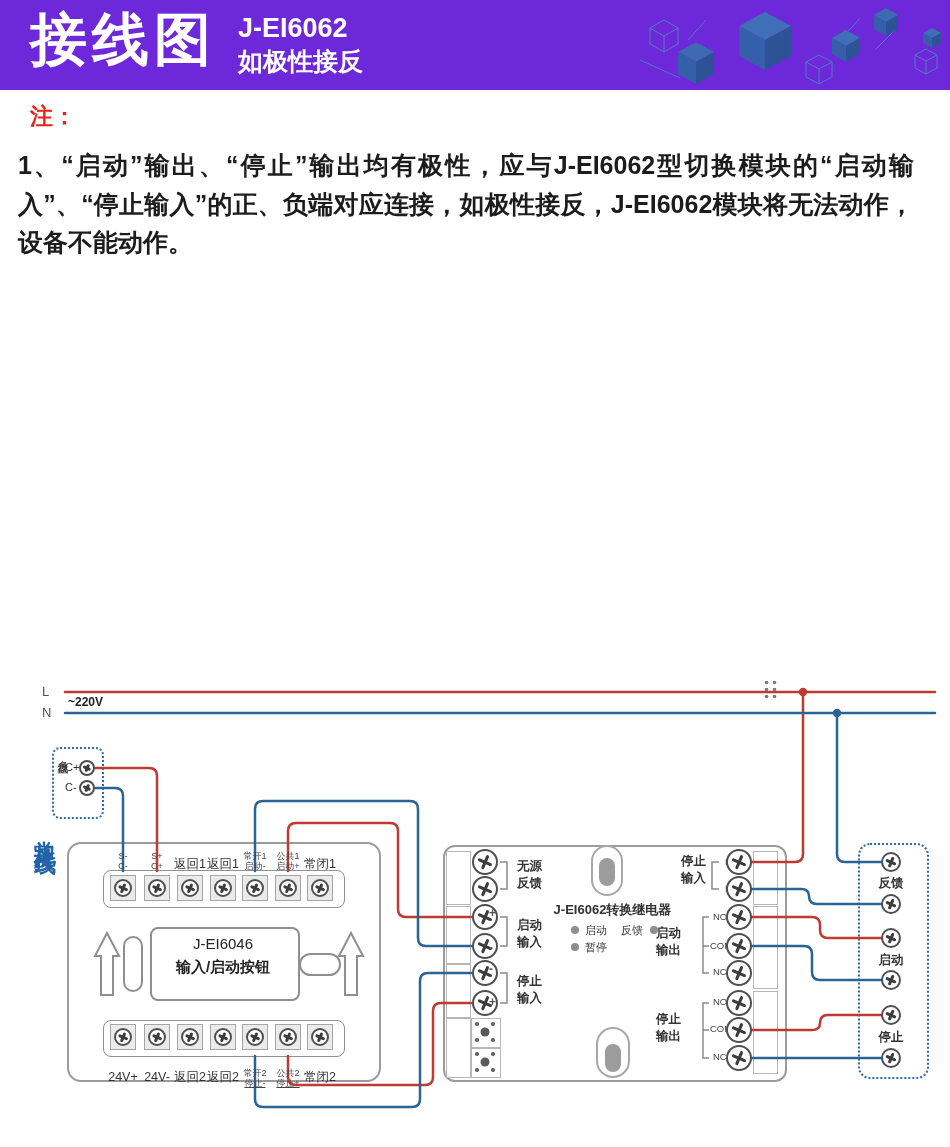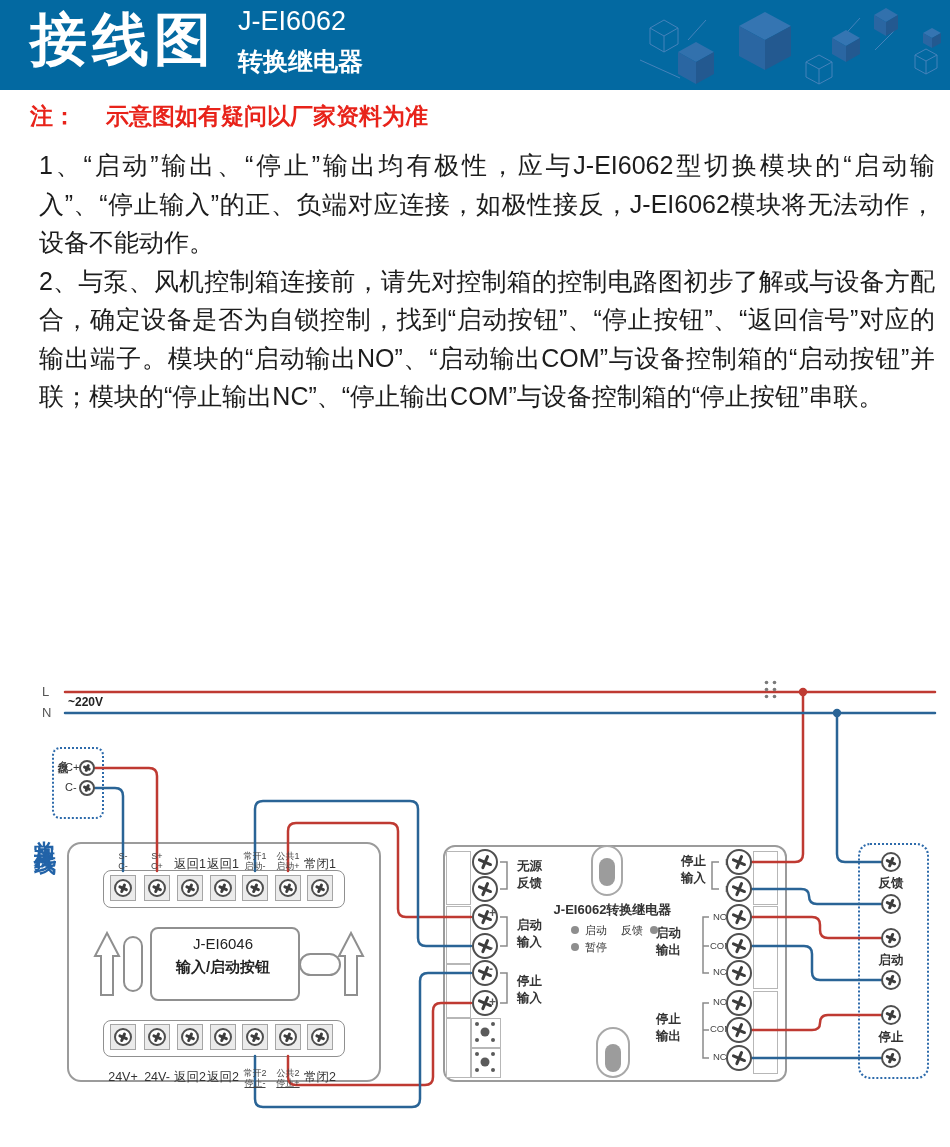--- a/index.html
+++ b/index.html
@@ -1,28 +1,28 @@
 <!DOCTYPE html>
 <html><head>
 <meta charset="utf-8">
 <style>
   html,body{margin:0;padding:0;background:#fff;}
   .page{position:relative;width:950px;height:1147px;background:#fff;overflow:hidden;
         font-family:"Liberation Sans","DejaVu Sans",sans-serif;color:#1a1a1a;}
   
-  .hdr{position:absolute;left:0;top:0;width:950px;height:90px;background:#0369a1;}
+  .hdr{position:absolute;left:0;top:0;width:950px;height:90px;background:#6d28d9;}
   .hdr-title{position:absolute;left:30px;top:2px;font-size:57px;font-weight:800;color:#fff;letter-spacing:5px;}
-  .hdr-model{position:absolute;left:238px;top:6px;font-size:27px;color:#fff;font-weight:400;}
+  .hdr-model{position:absolute;left:238px;top:13px;font-size:27px;color:#fff;font-weight:700;}
   .hdr-device{position:absolute;left:238px;top:45px;font-size:25px;color:#fff;font-weight:700;}
   .cubes{position:absolute;right:0;top:0;}
   
   .note{position:absolute;left:30px;top:101px;font-size:23px;font-weight:700;color:#e8231a;display:flex;}
   .note .gap{width:30px;}
-  .body-text{position:absolute;left:39px;top:146px;width:896px;font-size:25px;line-height:38.5px;
-             font-weight:400;text-align:justify;color:#1c1c1c;}
+  .body-text{position:absolute;left:18px;top:146px;width:896px;font-size:25px;line-height:38.5px;
+             font-weight:700;text-align:justify;color:#1c1c1c;}
   .body-text p{margin:0;}
   
   .diag{position:absolute;left:0;top:665px;width:950px;height:482px;font-size:12px;color:#333;}
   .diag .lyr1{position:absolute;left:0;top:0;width:950px;height:482px;z-index:1;}
   .diag svg.wires{position:absolute;left:0;top:0;z-index:2;pointer-events:none;}
   .diag .lyr3{position:absolute;left:0;top:0;width:950px;height:482px;z-index:3;}
   .mbox{position:absolute;background:#fff;border:2.5px solid #9b9b9b;border-radius:14px;}
   .tstrip{position:absolute;background:#fff;border:1.6px solid #909090;border-radius:8px;}
   .dashbox{position:absolute;border:2px dotted #2e6bab;border-radius:10px;}
   .colblk{position:absolute;background:#fff;border:1.5px solid #b7b7b7;}
@@ -87,32 +87,30 @@
         </g>
         <g>
           <polygon points="322,28 331,33 322,38 313,33" fill="#3b77b4"></polygon>
           <polygon points="322,38 331,33 331,43 322,48" fill="#27588f"></polygon>
           <polygon points="322,38 313,33 313,43 322,48" fill="#2f66a3"></polygon>
         </g>
       </g>
     </svg>
     <div class="hdr-title">接线图</div>
     <div class="hdr-model">J-EI6062</div>
-    <div class="hdr-device">转换继电器</div>
+    <div class="hdr-device">如极性接反</div>
   </div>
 
   <div class="note">
     <span>注：</span>
     <span class="gap"></span>
-    <span>示意图如有疑问以厂家资料为准</span>
   </div>
 
   <div class="body-text">
     <p>1、“启动”输出、“停止”输出均有极性，应与J-EI6062型切换模块的“启动输入”、“停止输入”的正、负端对应连接，如极性接反，J-EI6062模块将无法动作，设备不能动作。</p>
-    <p>2、与泵、风机控制箱连接前，请先对控制箱的控制电路图初步了解或与设备方配合，确定设备是否为自锁控制，找到“启动按钮”、“停止按钮”、“返回信号”对应的输出端子。模块的“启动输出NO”、“启动输出COM”与设备控制箱的“启动按钮”并联；模块的“停止输出NC”、“停止输出COM”与设备控制箱的“停止按钮”串联。</p>
   </div>
 
   <div class="diag">
 
     <div class="lyr1">
       <div class="dashbox" style="left:52px;top:82px;width:48px;height:68px;border-radius:8px;"></div>
       <div class="mbox" style="left:67px;top:177px;width:310px;height:236px;"></div>
       <div class="tstrip" style="left:103px;top:205px;width:240px;height:36px;"></div>
       <div class="tstrip" style="left:103px;top:355px;width:240px;height:35px;"></div>
       <div class="tstrip" style="left:150px;top:262px;width:146px;height:70px;border-width:2px;"></div>

